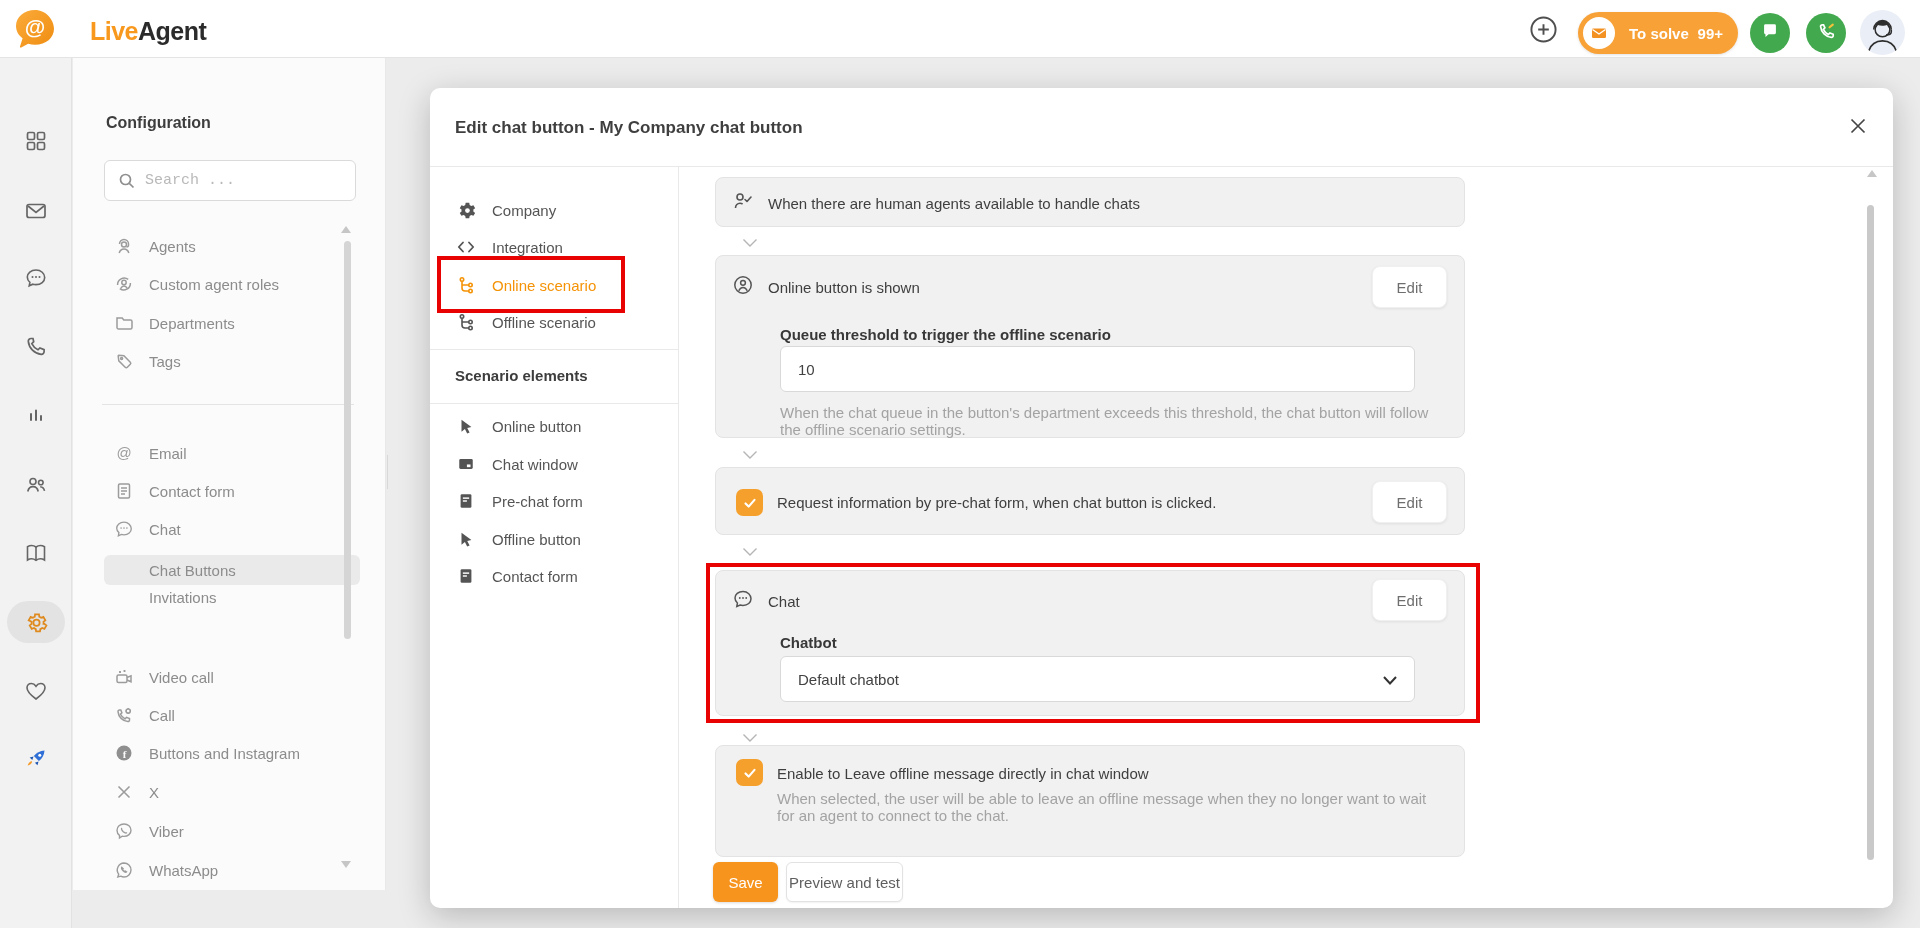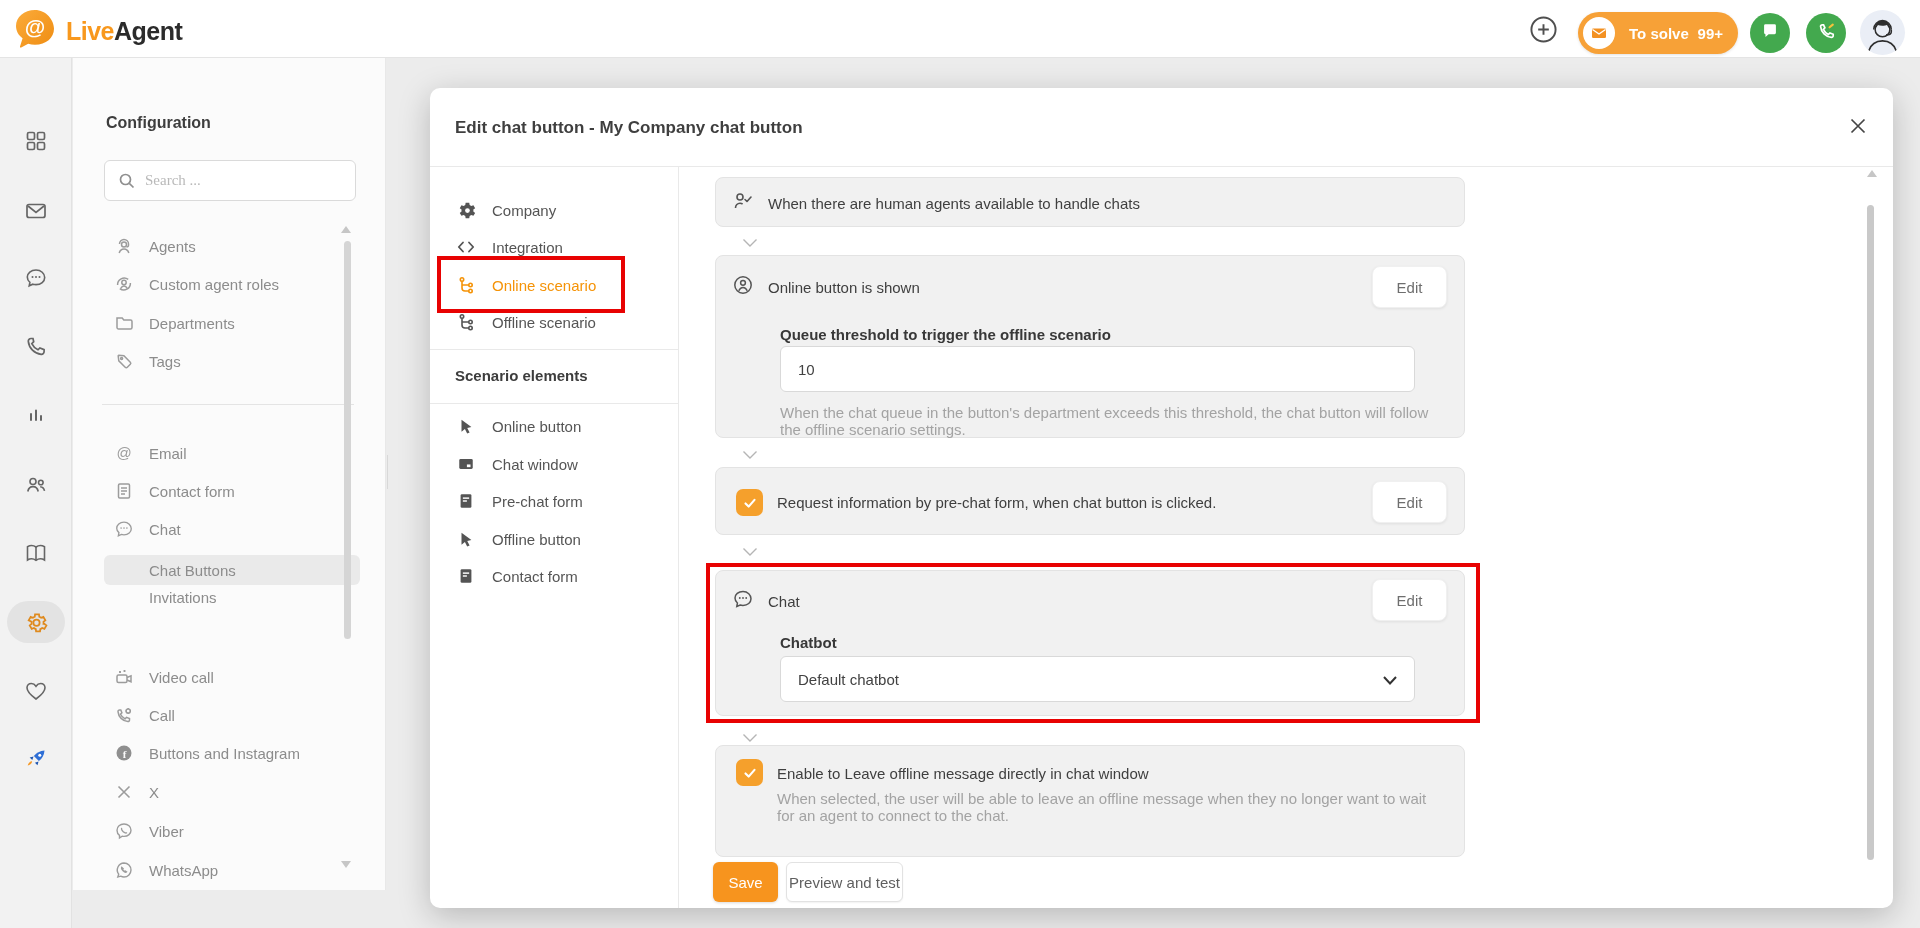--- a/index.html
+++ b/index.html
@@ -3,40 +3,40 @@
 <meta charset="utf-8">
 <style>
   * { margin:0; padding:0; box-sizing:border-box; }
   html,body { background:#dcdcdc; }
   body { font-family:"Liberation Sans", sans-serif; }
   .screen { position:relative; width:1920px; height:928px; background:#ececec; overflow:hidden; margin:0 auto; }
 
   
   .topbar { position:absolute; left:0; top:0; width:1920px; height:58px; background:#fff; border-bottom:1px solid #e4e4e4; z-index:5; }
   .logo { position:absolute; left:12px; top:8px; display:flex; align-items:center; gap:8px; }
-  .logo-text { font-size:25px; font-weight:bold; letter-spacing:-0.5px; }
+  .logo-text { font-size:25px; font-weight:bold; letter-spacing:-0.5px;margin-left:24px; }
   .logo-live { color:#f8981d; } .logo-agent { color:#2b2b2b; }
   .plus-btn { position:absolute; left:1529px; top:15px; width:29px; height:29px; cursor:pointer; }
   .tosolve { position:absolute; left:1578px; top:12px; height:42px; width:160px; background:#f7a137; border-radius:21px; display:flex; align-items:center; cursor:pointer; box-shadow:0 1px 3px rgba(0,0,0,.12); }
   .tosolve-circle { width:32px; height:32px; background:#fff; border-radius:50%; margin-left:5px; display:flex; align-items:center; justify-content:center; }
   .tosolve-label { color:#fff; font-size:15px; font-weight:bold; margin-left:14px; }
   .tosolve-count { color:#fff; font-size:15px; font-weight:bold; margin-left:auto; margin-right:15px; }
   .round-green { position:absolute; top:13px; width:40px; height:40px; border-radius:50%; background:#43a94e; display:flex; align-items:center; justify-content:center; cursor:pointer; }
   .avatar { position:absolute; left:1860px; top:10px; width:45px; height:45px; border-radius:50%; background:#eaeef6; display:flex; align-items:center; justify-content:center; cursor:pointer; overflow:hidden; }
 
   
   .rail { position:absolute; left:0; top:58px; width:72px; height:870px; background:#f2f2f2; border-right:1px solid #e2e2e2; z-index:2; }
   .rail-item { position:absolute; left:0; width:72px; height:44px; display:flex; align-items:center; justify-content:center; cursor:pointer; color:#666; }
   .rail-active-pill { position:absolute; left:7px; width:58px; height:42px; background:#e3e3e3; border-radius:21px; }
 
   
   .config { position:absolute; left:73px; top:58px; width:313px; height:832px; background:#fbfbfb; border-right:1px solid #e8e8e8; z-index:2; }
   .config-title { position:absolute; left:33px; top:56px; font-size:16px; font-weight:bold; color:#3d3d3d; }
   .search-box { position:absolute; left:31px; top:102px; width:252px; height:41px; background:#fff; border:1px solid #dadada; border-radius:6px; display:flex; align-items:center; }
-  .search-box input { border:none; outline:none; background:transparent; font-size:15px; color:#555; width:190px; font-family:Liberation Serif, serif; }
+  .search-box input { border:none; outline:none; background:transparent; font-size:15px; color:#555; width:190px; font-family:Liberation Mono, monospace; }
   .search-box input::placeholder { color:#b9b9b9; }
   .cfg-item { position:absolute; left:31px; width:256px; height:30px; display:flex; align-items:center; cursor:pointer; color:#8c8c8c; font-size:15px; }
   .cfg-item .ico { width:22px; display:flex; justify-content:center; margin-left:9px; color:#9c9c9c; }
   .cfg-item .lbl { margin-left:14px; white-space:nowrap; }
   .cfg-sub { padding-left:45px; }
   .cfg-active { background:#eaeaea; border-radius:6px; }
   .cfg-divider { position:absolute; left:29px; width:252px; height:1px; background:#e4e4e4; }
   .scrollbar-thumb { position:absolute; background:#d5d5d5; border-radius:4px; }
   .tri-up { width:0; height:0; border-left:5px solid transparent; border-right:5px solid transparent; border-bottom:7px solid #c6c6c6; position:absolute; }
   .tri-down { width:0; height:0; border-left:5px solid transparent; border-right:5px solid transparent; border-top:7px solid #c6c6c6; position:absolute; }

